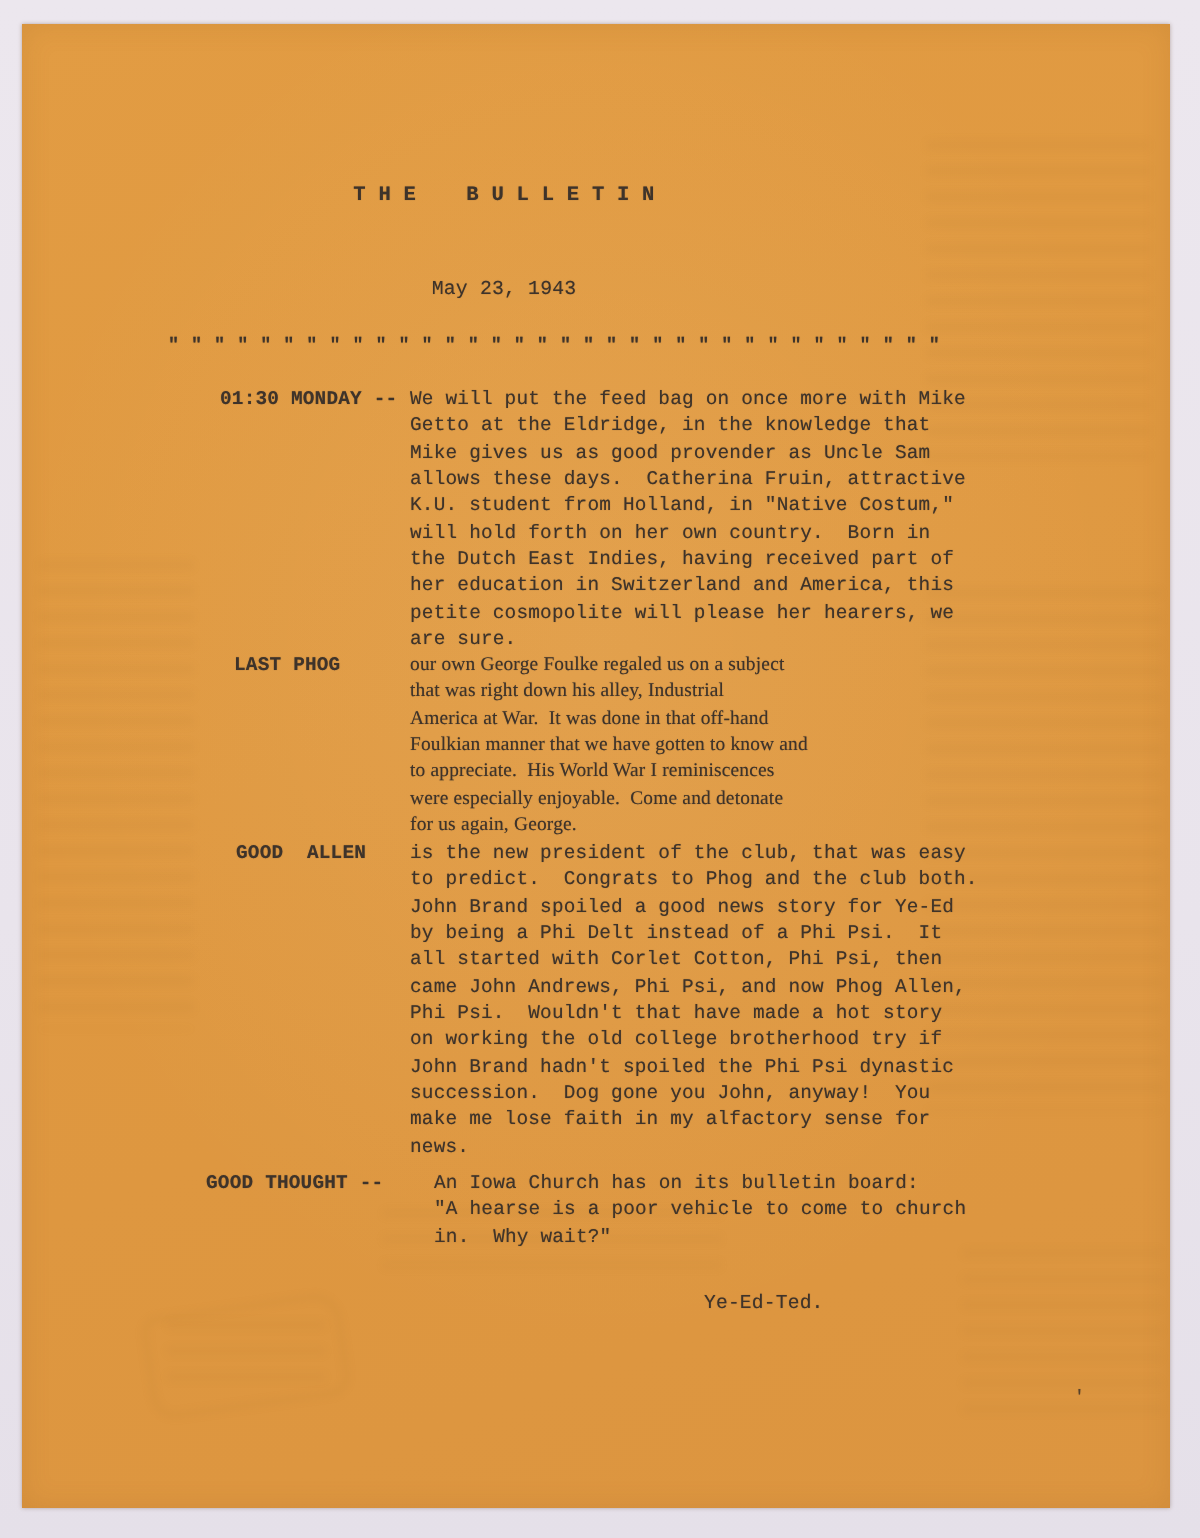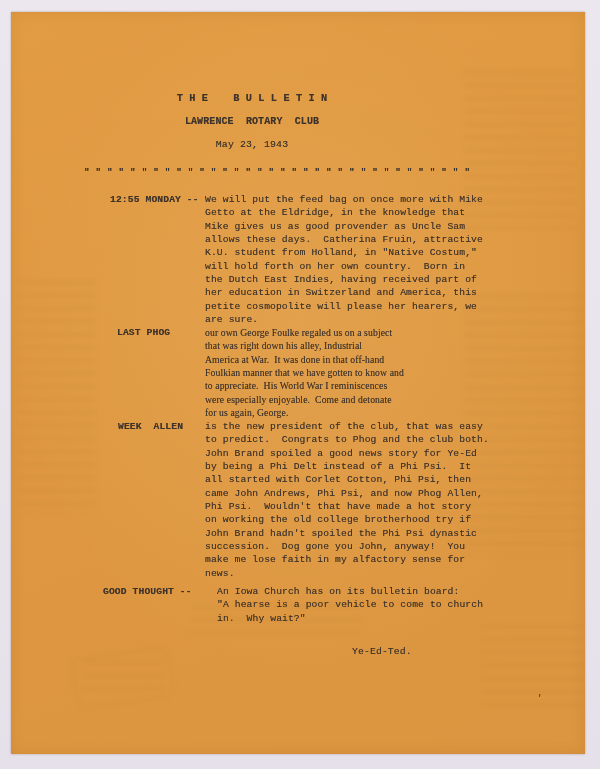--- a/index.html
+++ b/index.html
@@ -62,27 +62,26 @@
     opacity:0.14;
   }
 </style>
 </head>
 <body>
 
 <div class="scan">
   <div class="paper">
 
     <div class="type heading" style="top:80px;left:0;">T H E    B U L L E T I N</div>
-    <div class="type heading" style="top:103px;left:0;font-size:10px;">LAWRENCE  ROTARY  CLUB</div>
     <div class="type heading" style="top:126px;left:0;font-weight:normal;font-size:9.9px;">May 23, 1943</div>
 
     <div class="type divider" style="top:154px;left:73px;">" " " " " " " " " " " " " " " " " " " " " " " " " " " " " " " " " "</div>
 
     <div>
-      <div class="type section-label" style="top:181px;left:99px;">12:55 MONDAY --</div>
+      <div class="type section-label" style="top:181px;left:99px;">01:30 MONDAY --</div>
       <div class="type" style="top:181px;left:194px;">We will put the feed bag on once more with Mike
 Getto at the Eldridge, in the knowledge that
 Mike gives us as good provender as Uncle Sam
 allows these days.  Catherina Fruin, attractive
 K.U. student from Holland, in "Native Costum,"
 will hold forth on her own country.  Born in
 the Dutch East Indies, having received part of
 her education in Switzerland and America, this
 petite cosmopolite will please her hearers, we
 are sure.</div>
@@ -93,21 +92,21 @@
       <div class="type" style="top:314px;left:194px;font-family:Liberation Serif, serif;">our own George Foulke regaled us on a subject
 that was right down his alley, Industrial
 America at War.  It was done in that off-hand
 Foulkian manner that we have gotten to know and
 to appreciate.  His World War I reminiscences
 were especially enjoyable.  Come and detonate
 for us again, George.</div>
     </div>
 
     <div>
-      <div class="type section-label" style="top:408px;left:107px;">WEEK  ALLEN</div>
+      <div class="type section-label" style="top:408px;left:107px;">GOOD  ALLEN</div>
       <div class="type" style="top:408px;left:194px;">is the new president of the club, that was easy
 to predict.  Congrats to Phog and the club both.
 John Brand spoiled a good news story for Ye-Ed
 by being a Phi Delt instead of a Phi Psi.  It
 all started with Corlet Cotton, Phi Psi, then
 came John Andrews, Phi Psi, and now Phog Allen,
 Phi Psi.  Wouldn't that have made a hot story
 on working the old college brotherhood try if
 John Brand hadn't spoiled the Phi Psi dynastic
 succession.  Dog gone you John, anyway!  You

